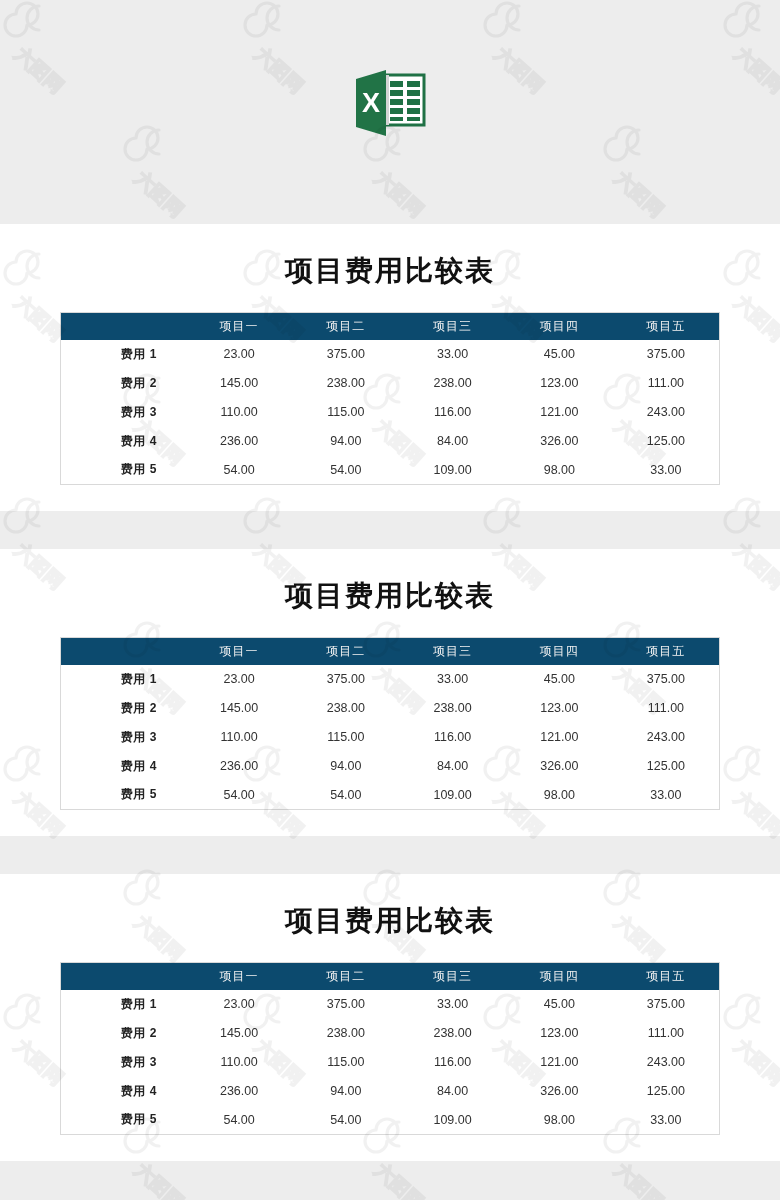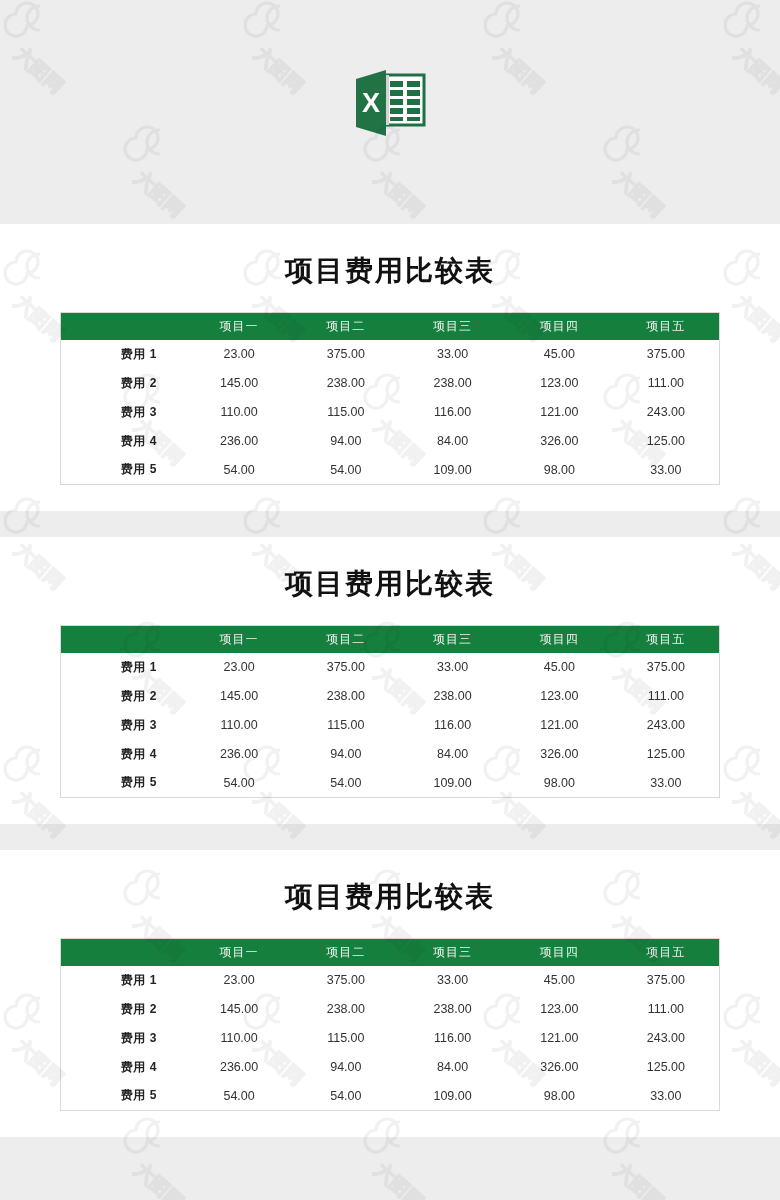--- a/index.html
+++ b/index.html
@@ -66,21 +66,21 @@
     padding: 0 6px;
     font-weight: 300;
   }
 
   
   #cards {
     position: relative;
     z-index: 2;
     display: flex;
     flex-direction: column;
-    gap: 26px;
+    gap: 38px;
     align-items: flex-end;
   }
 
   .sheet-card {
     background: #ffffff;
     width: 780px;
     padding: 28px 60px 26px 60px;
   }
 
   .sheet-title {
@@ -94,21 +94,21 @@
   }
 
   table.cost-table {
     width: 100%;
     border-collapse: collapse;
     table-layout: fixed;
     border: 1px solid #d9d9d9;
   }
 
   table.cost-table thead th {
-    background: #15803d;
+    background: #0c4a6e;
     color: #f2f2f2;
     font-weight: 400;
     font-size: 12px;
     letter-spacing: 1px;
     height: 27px;
     text-align: center;
     vertical-align: middle;
   }
   table.cost-table thead th.corner { width: 19%; }
 

